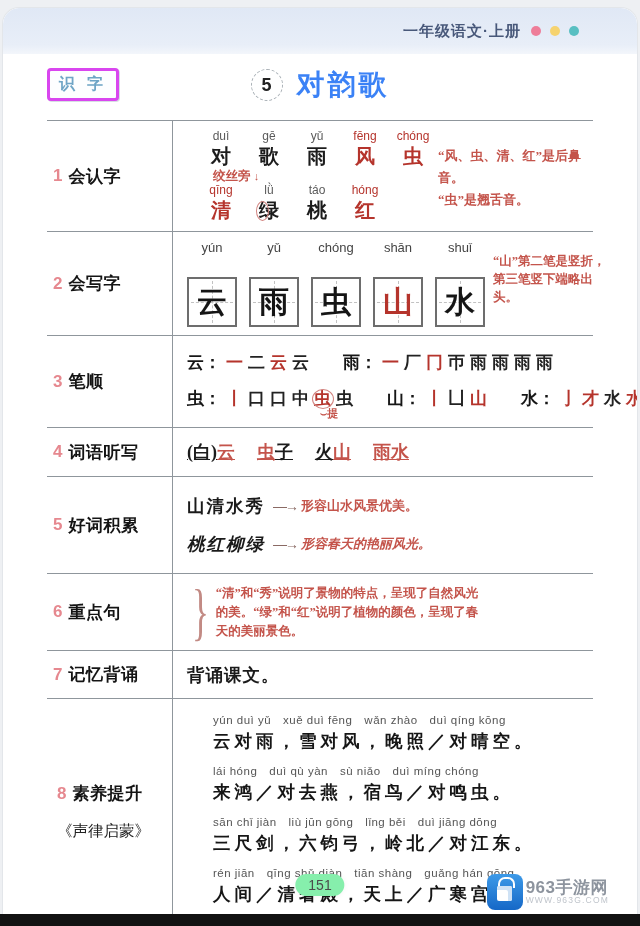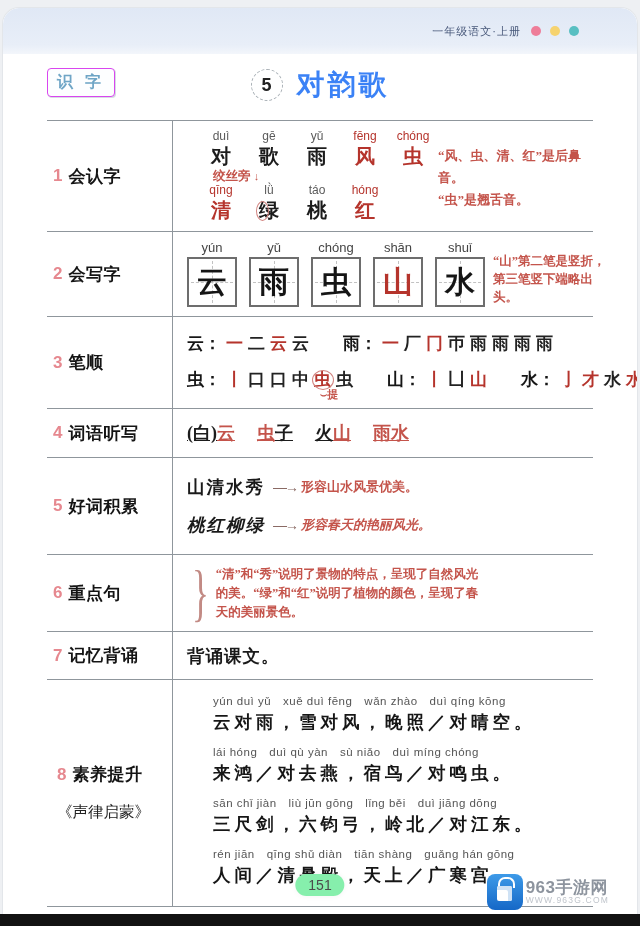--- a/index.html
+++ b/index.html
@@ -16,29 +16,29 @@
     box-shadow:0 0 0 1px #e3e6ea;
     overflow:hidden;
   }
   
   .topband {
     height:46px; border-radius:16px 16px 0 0;
     background:linear-gradient(180deg,#e0e8f5 0%,#e8eef8 80%,#f3f6fb 100%);
     display:flex; align-items:center; justify-content:flex-end;
     padding-right:58px;
   }
-  .edition { color:#48587a; font-size:11px; font-weight:normal; letter-spacing:1px; }
+  .edition { color:#48587a; font-size:15px; font-weight:bold; letter-spacing:1px; }
   .dots { display:inline-flex; margin-left:10px; gap:9px; }
   .dot { width:10px; height:10px; border-radius:50%; display:inline-block; }
 
   
   .lesson-header { position:relative; height:66px; }
   .badge {
     position:absolute; left:44px; top:14px;
-    border:1px solid #d946ef; border-radius:4px; background:#fdfeff;
+    border:3px solid #d946ef; border-radius:4px; background:#fdfeff;
     box-shadow:1px 1px 0 #d7dee3;
     padding:3px 9px; font-size:16px; font-weight:bold; color:#6fa5c6;
     letter-spacing:4px; font-family:"Liberation Serif", serif;
   }
   .lesson-title {
     position:absolute; left:0; right:0; top:12px; text-align:center;
     display:flex; justify-content:center; align-items:center; gap:14px;
   }
   .num-circle {
     width:32px; height:32px; border:1.5px dashed #a9b0b6; border-radius:50%;
@@ -76,21 +76,21 @@
   .radical-note .arr { font-size:11px; }
   .circled::after {
     content:""; position:absolute; left:-3px; top:4px; width:11px; height:18px;
     border:1px solid #d2837f; border-radius:50%;
   }
   .rec-note { margin-left:6px; padding-top:16px; font-size:13px; line-height:22px; font-weight:bold; }
 
   
   .write-wrap { display:flex; }
   .boxes { display:flex; gap:12px; }
-  .boxunit { display:flex; flex-direction:column; align-items:center; }
+  .boxunit { display:flex; flex-direction:column; align-items:center;gap:20px; }
   .boxunit .py { font-size:13px; color:#444; margin-bottom:2px; }
   .gridbox {
     width:50px; height:50px; border:2px solid #6d6d6d; position:relative;
     display:flex; align-items:center; justify-content:center; background:#fff;
   }
   .gridbox::before { content:""; position:absolute; left:2px; right:2px; top:50%; border-top:1px dashed #c2c2c2; }
   .gridbox::after  { content:""; position:absolute; top:2px; bottom:2px; left:50%; border-left:1px dashed #c2c2c2; }
   .gridbox .gchar { font-size:30px; font-weight:bold; font-family:"Liberation Serif", serif; color:#151515; z-index:1; }
   .write-note { width:118px; margin-left:8px; font-size:12.5px; line-height:18px; font-weight:bold; padding-top:12px; }
 

